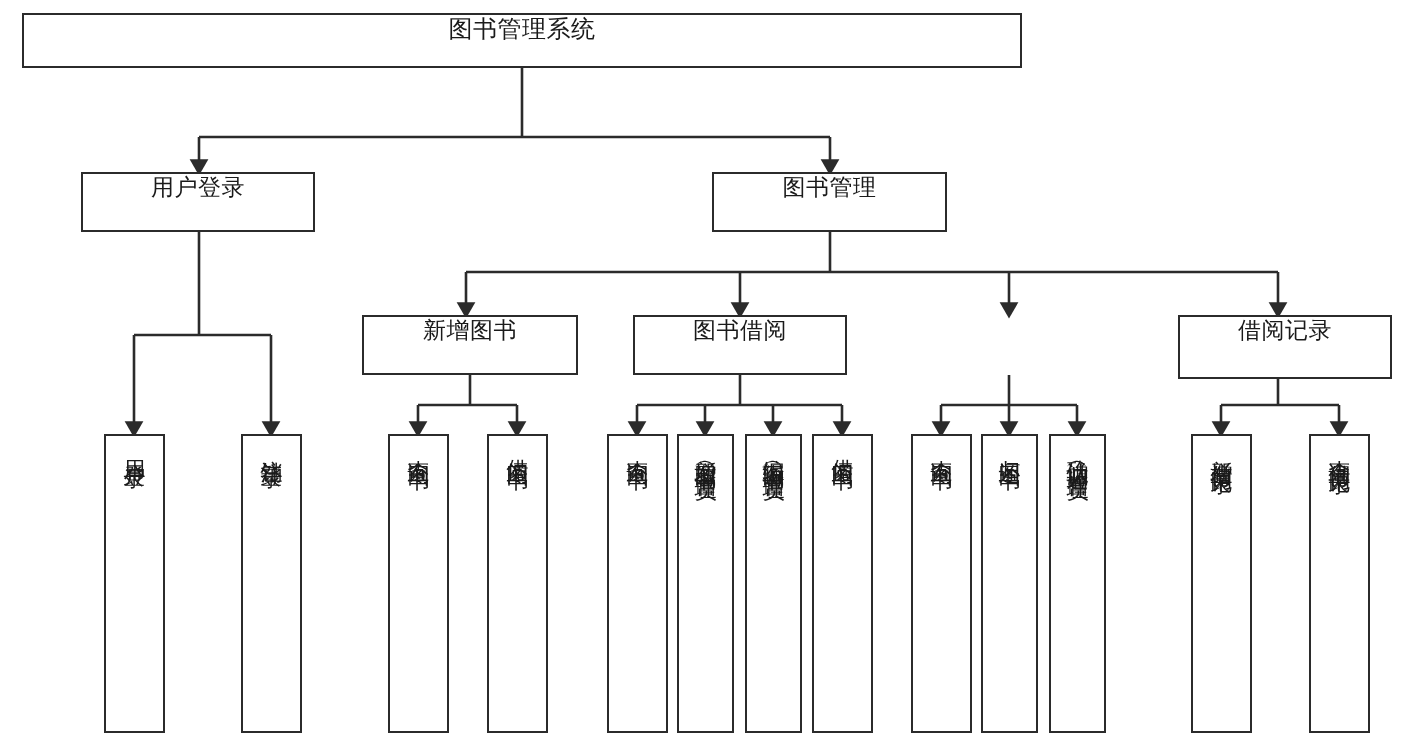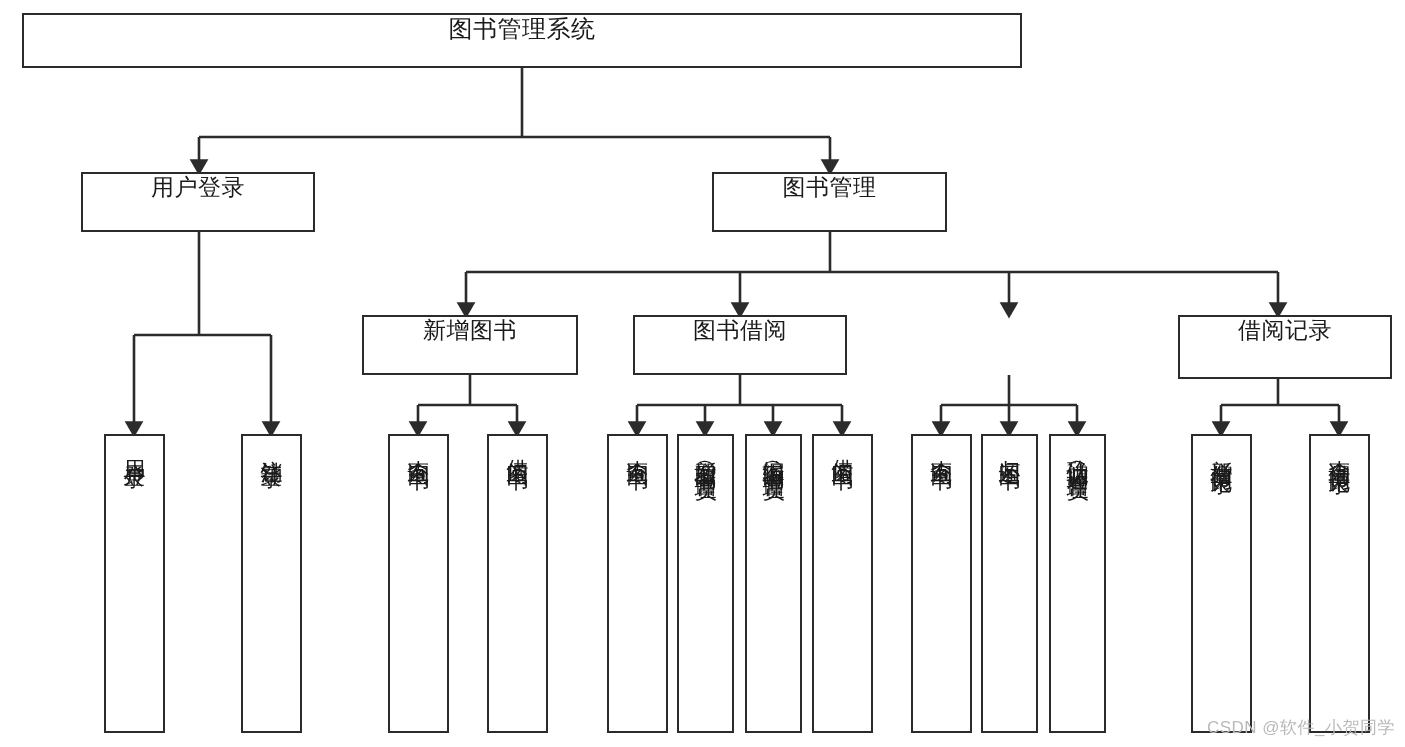--- a/index.html
+++ b/index.html
@@ -185,15 +185,14 @@
     <span class="vtext">确认归还（管理员）</span>
   </div>
 
   <div class="node v" style="left:1191px; top:434px; width:61px; height:299px;">
     <span class="vtext">新增借阅记录</span>
   </div>
   <div class="node v" style="left:1309px; top:434px; width:61px; height:299px;">
     <span class="vtext">查询借阅记录</span>
   </div>
 
-  <div class="watermark">CSDN @软件_小贺同学</div>
 
 </div>
 
 </body></html>

